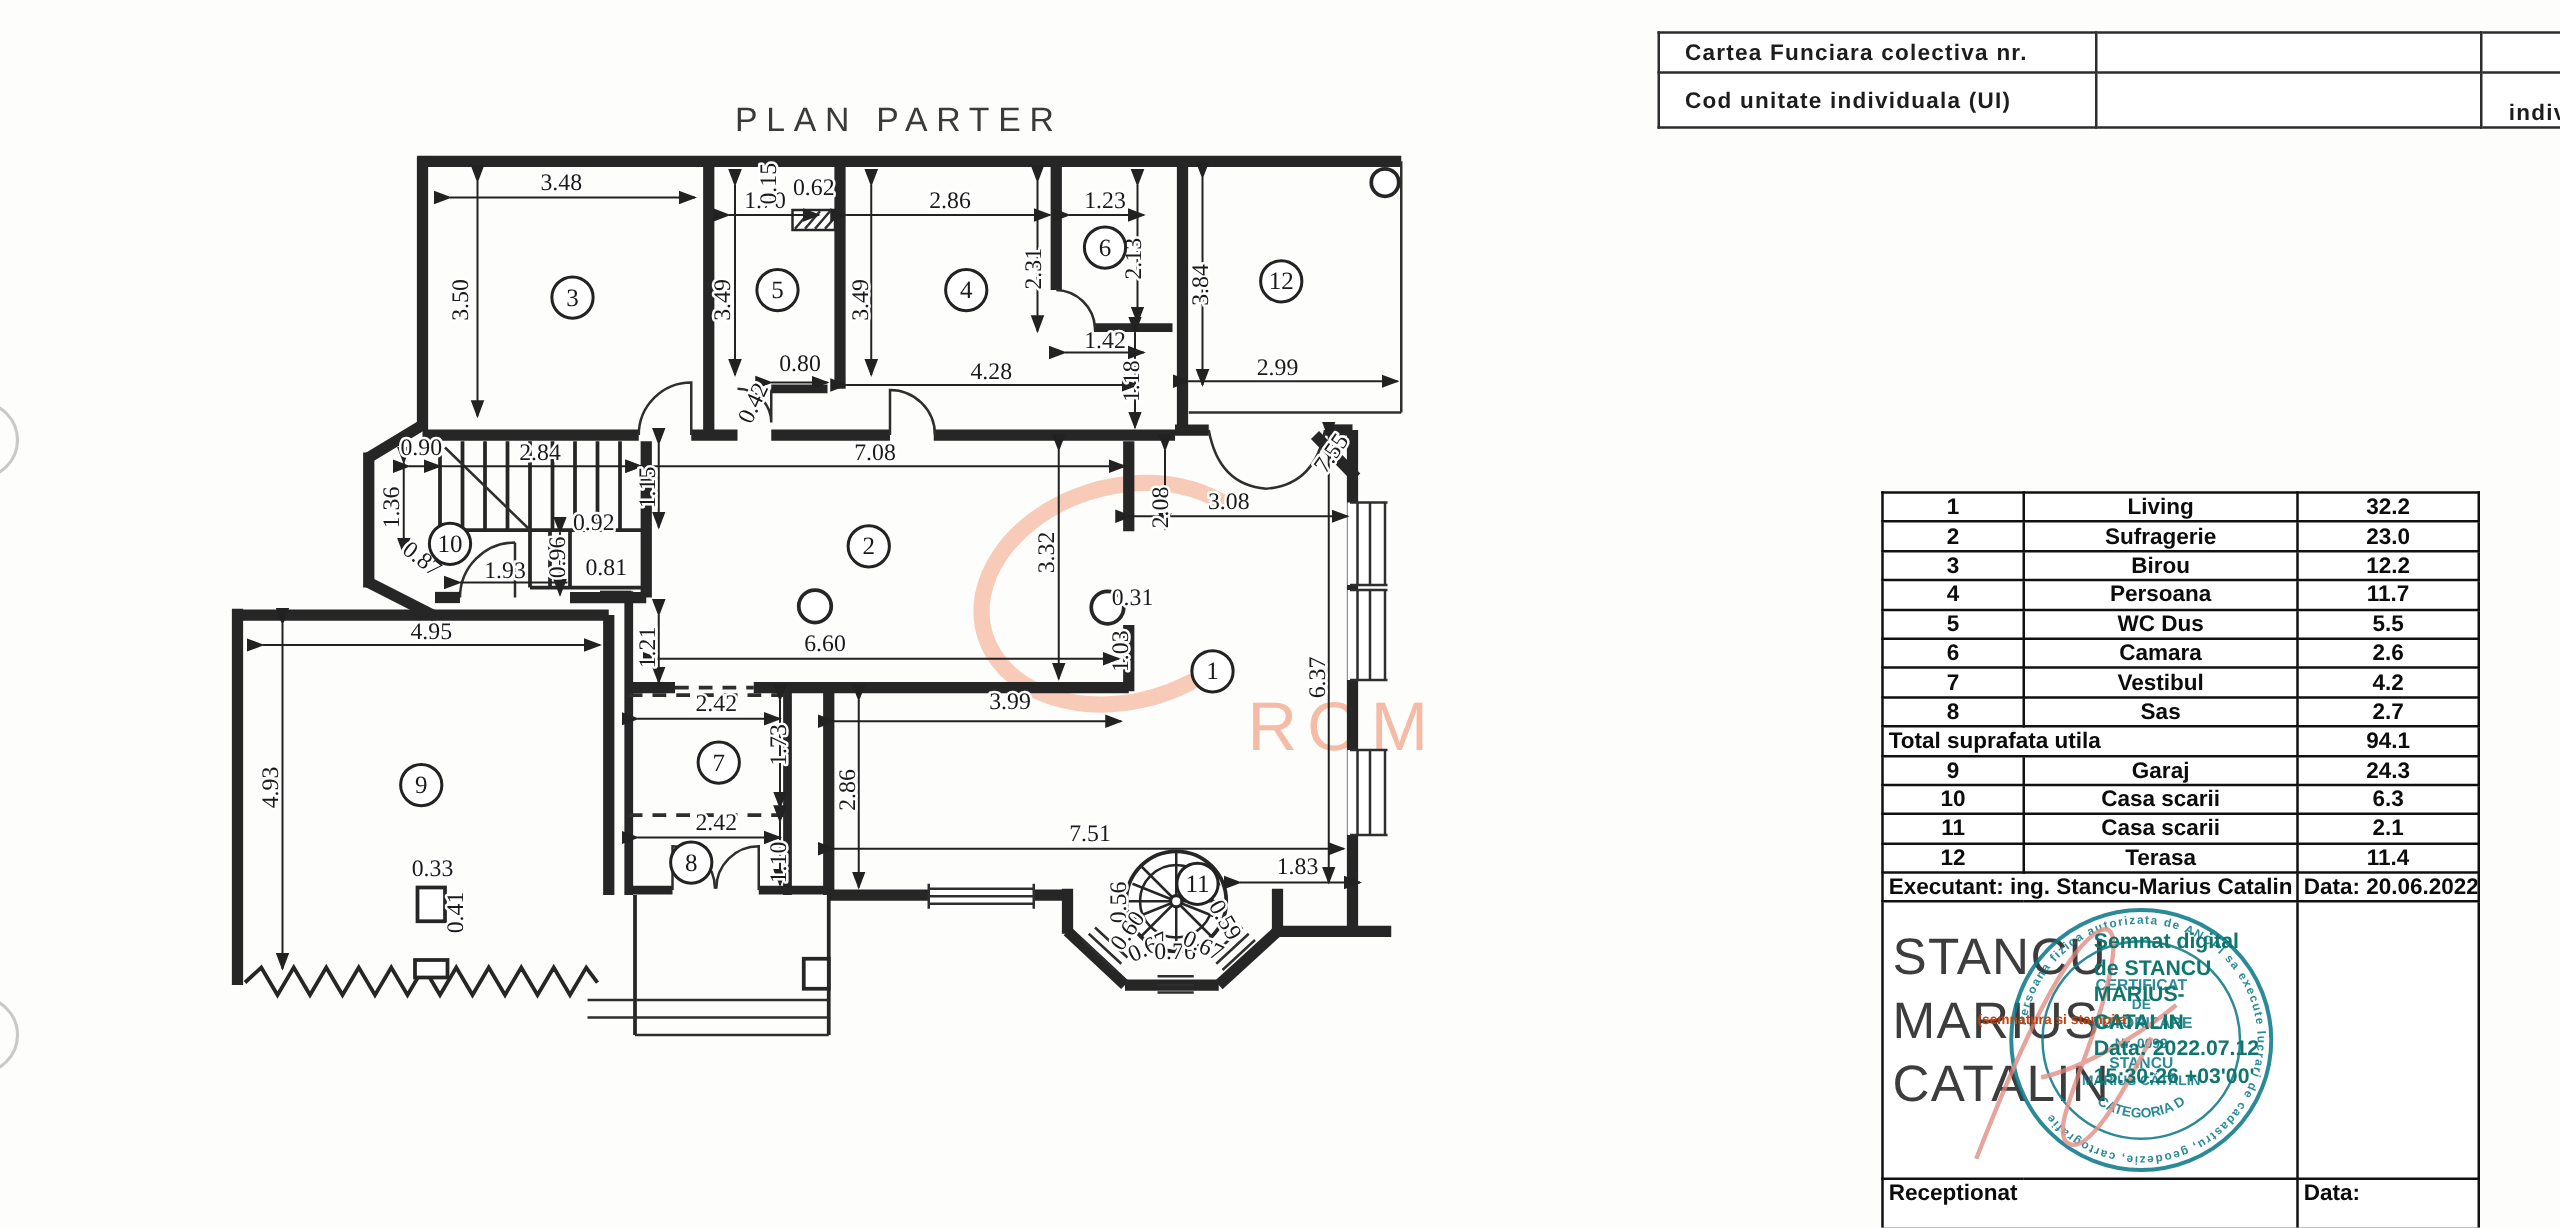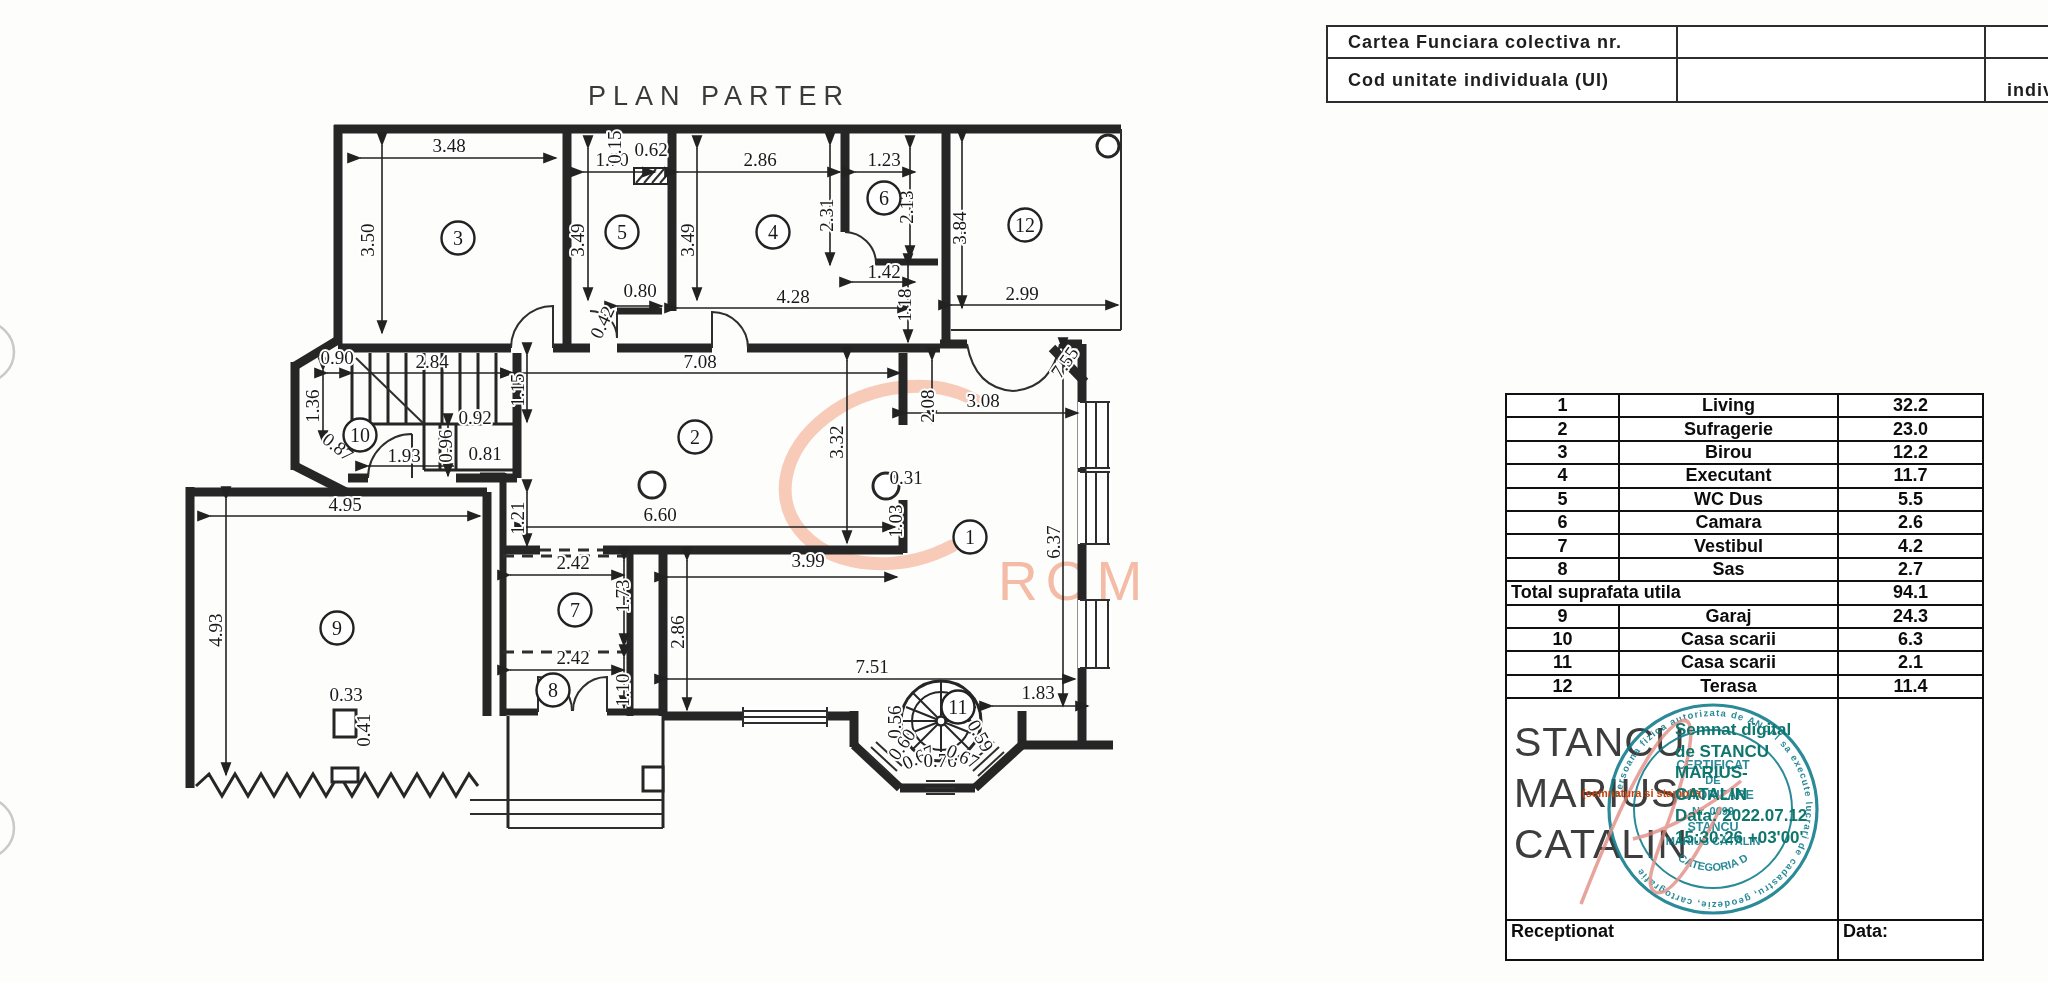--- a/index.html
+++ b/index.html
@@ -358,21 +358,21 @@
         <td>Sufragerie</td>
         <td>23.0</td>
       </tr>
       <tr>
         <td>3</td>
         <td>Birou</td>
         <td>12.2</td>
       </tr>
       <tr>
         <td>4</td>
-        <td>Executant</td>
+        <td>Persoana</td>
         <td>11.7</td>
       </tr>
       <tr>
         <td>5</td>
         <td>WC Dus</td>
         <td>5.5</td>
       </tr>
       <tr>
         <td>6</td>
         <td>Camara</td>
@@ -404,20 +404,24 @@
       </tr>
       <tr>
         <td>11</td>
         <td>Casa scarii</td>
         <td>2.1</td>
       </tr>
       <tr>
         <td>12</td>
         <td>Terasa</td>
         <td>11.4</td>
+      </tr>
+      <tr>
+        <td colspan="2" class="left">Executant: ing. Stancu-Marius Catalin</td>
+        <td class="left">Data: 20.06.2022</td>
       </tr>
     </tbody>
   <tbody>
     <tr class="sig-row">
       <td colspan="2" class="sig-cell">
         <div class="sig-name">
           <div>STANCU</div>
           <div>MARIUS</div>
           <div>CATALIN</div>
         </div>

